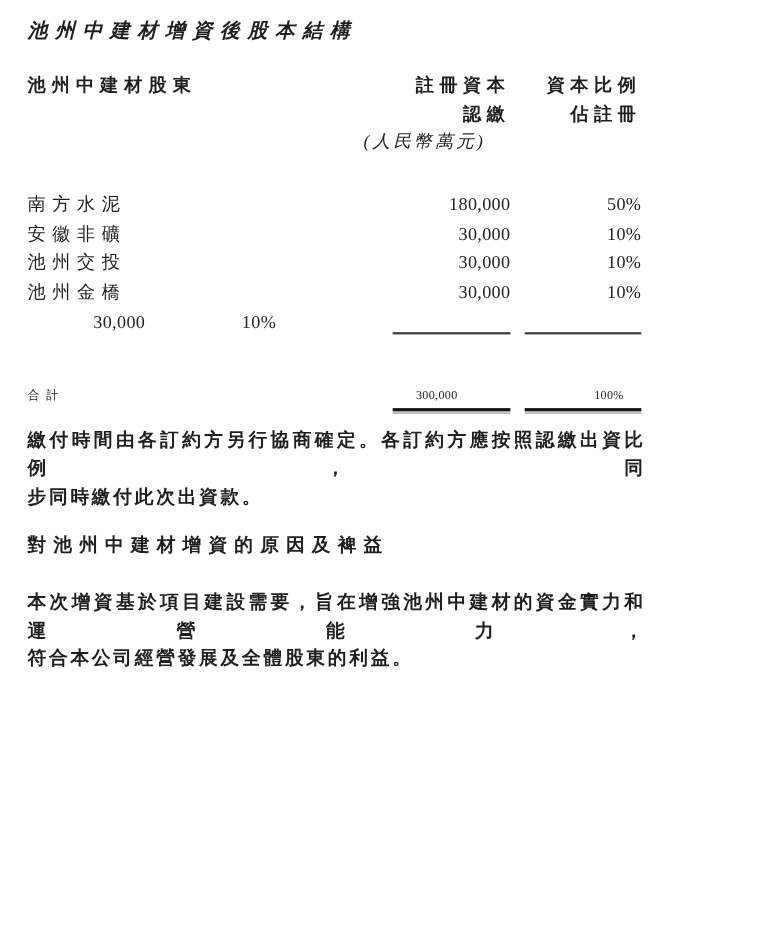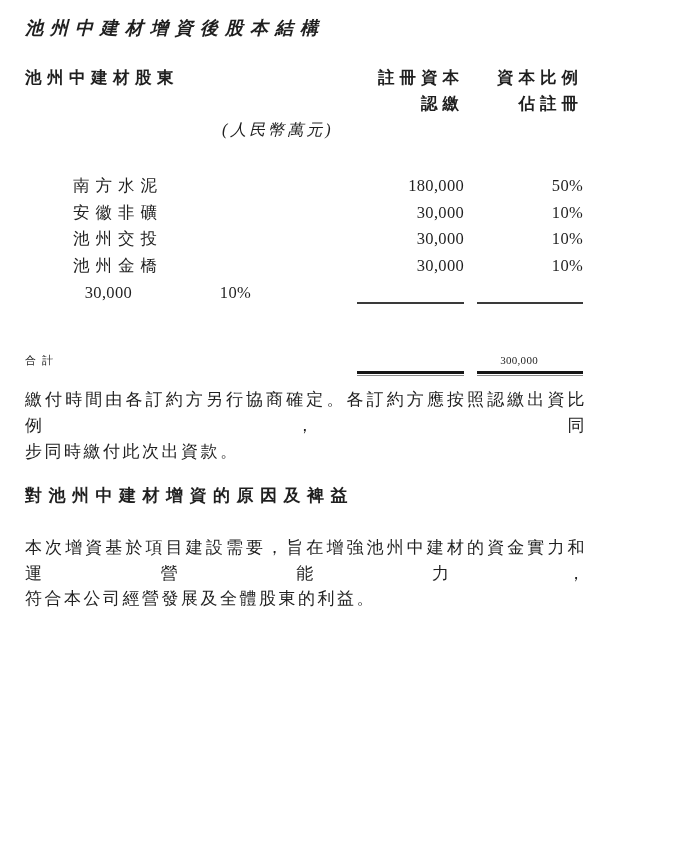--- a/index.html
+++ b/index.html
@@ -32,46 +32,46 @@
   .t-gap  { width: 13px; }
   .t-col3 { width: 106px; text-align: right; }
   .t-rpad { width: 4px; }
 
   .t-head { line-height: 26px; font-size: 16.5px; font-weight: 700; }
   .t-head .t-label { letter-spacing: 5.5px; white-space: nowrap; }
   .t-head .t-col2, .t-head .t-col3 { letter-spacing: 5px; white-space: nowrap; }
 
   .t-unit-row { line-height: 26px; font-size: 16px; font-style: italic; }
   .t-unit {
-    width: 220px; text-align: left;
+    width: 220px; text-align: right;
     padding-right: 22px; letter-spacing: 3px; white-space: nowrap;
   }
 
   .t-data { height: 26.7px; line-height: 26.7px; font-size: 16.5px; }
-  .t-name { letter-spacing: 6px; white-space: nowrap; margin-left: 48px; }
+  .t-name { letter-spacing: 6px; white-space: nowrap; }
   .t-num  { letter-spacing: 0.3px; }
 
   .rule-row { margin-top: -4.5px; }
   .single-rule { height: 2px; background: #3a3a3a; }
 
   .total-row { margin-top: 43px; line-height: 26px; font-size: 11px; gap: 16px; }
   .total-row .t-label { letter-spacing: 6px; }
 
   .double-rule-row { margin-top: -2px; }
   .dr-thick { height: 3px; background: #161616; }
   .dr-thin  { height: 1.5px; background: #8a8a8a; margin-top: 1px; }
 
   
   .sec-heading {
     margin: 19px 0 26px 0;
     font-size: 17px; line-height: 26px;
     font-weight: 700; letter-spacing: 6.5px;
     white-space: nowrap;
   }
-  .para { margin: 0; }
+  .para { margin: 0; font-weight: bold; }
   .pline {
     margin: 0;
     font-size: 17px; line-height: 25.6px;
     letter-spacing: 2.5px;
   }
   .jline { text-align: justify; text-align-last: justify; }
   .lline { text-align: right; text-align-last: left; }
 </style>
 </head>
 <body>
@@ -156,20 +156,21 @@
       <div class="t-col3">
           <div class="single-rule"></div>
         </div>
       <div class="t-rpad"></div>
     </div>
 
     <div class="t-row total-row">
       <div class="t-label">合計</div>
       <div class="t-col2 t-num">300,000</div>
       <div class="t-gap"></div>
+      <div class="t-col3 t-num">100%</div>
       <div class="t-rpad"></div>
     </div>
 
     <div class="t-row double-rule-row">
       <div class="t-label"></div>
       <div class="t-col2">
         <div class="dr-thick"></div>
         <div class="dr-thin"></div>
       </div>
       <div class="t-gap"></div>

